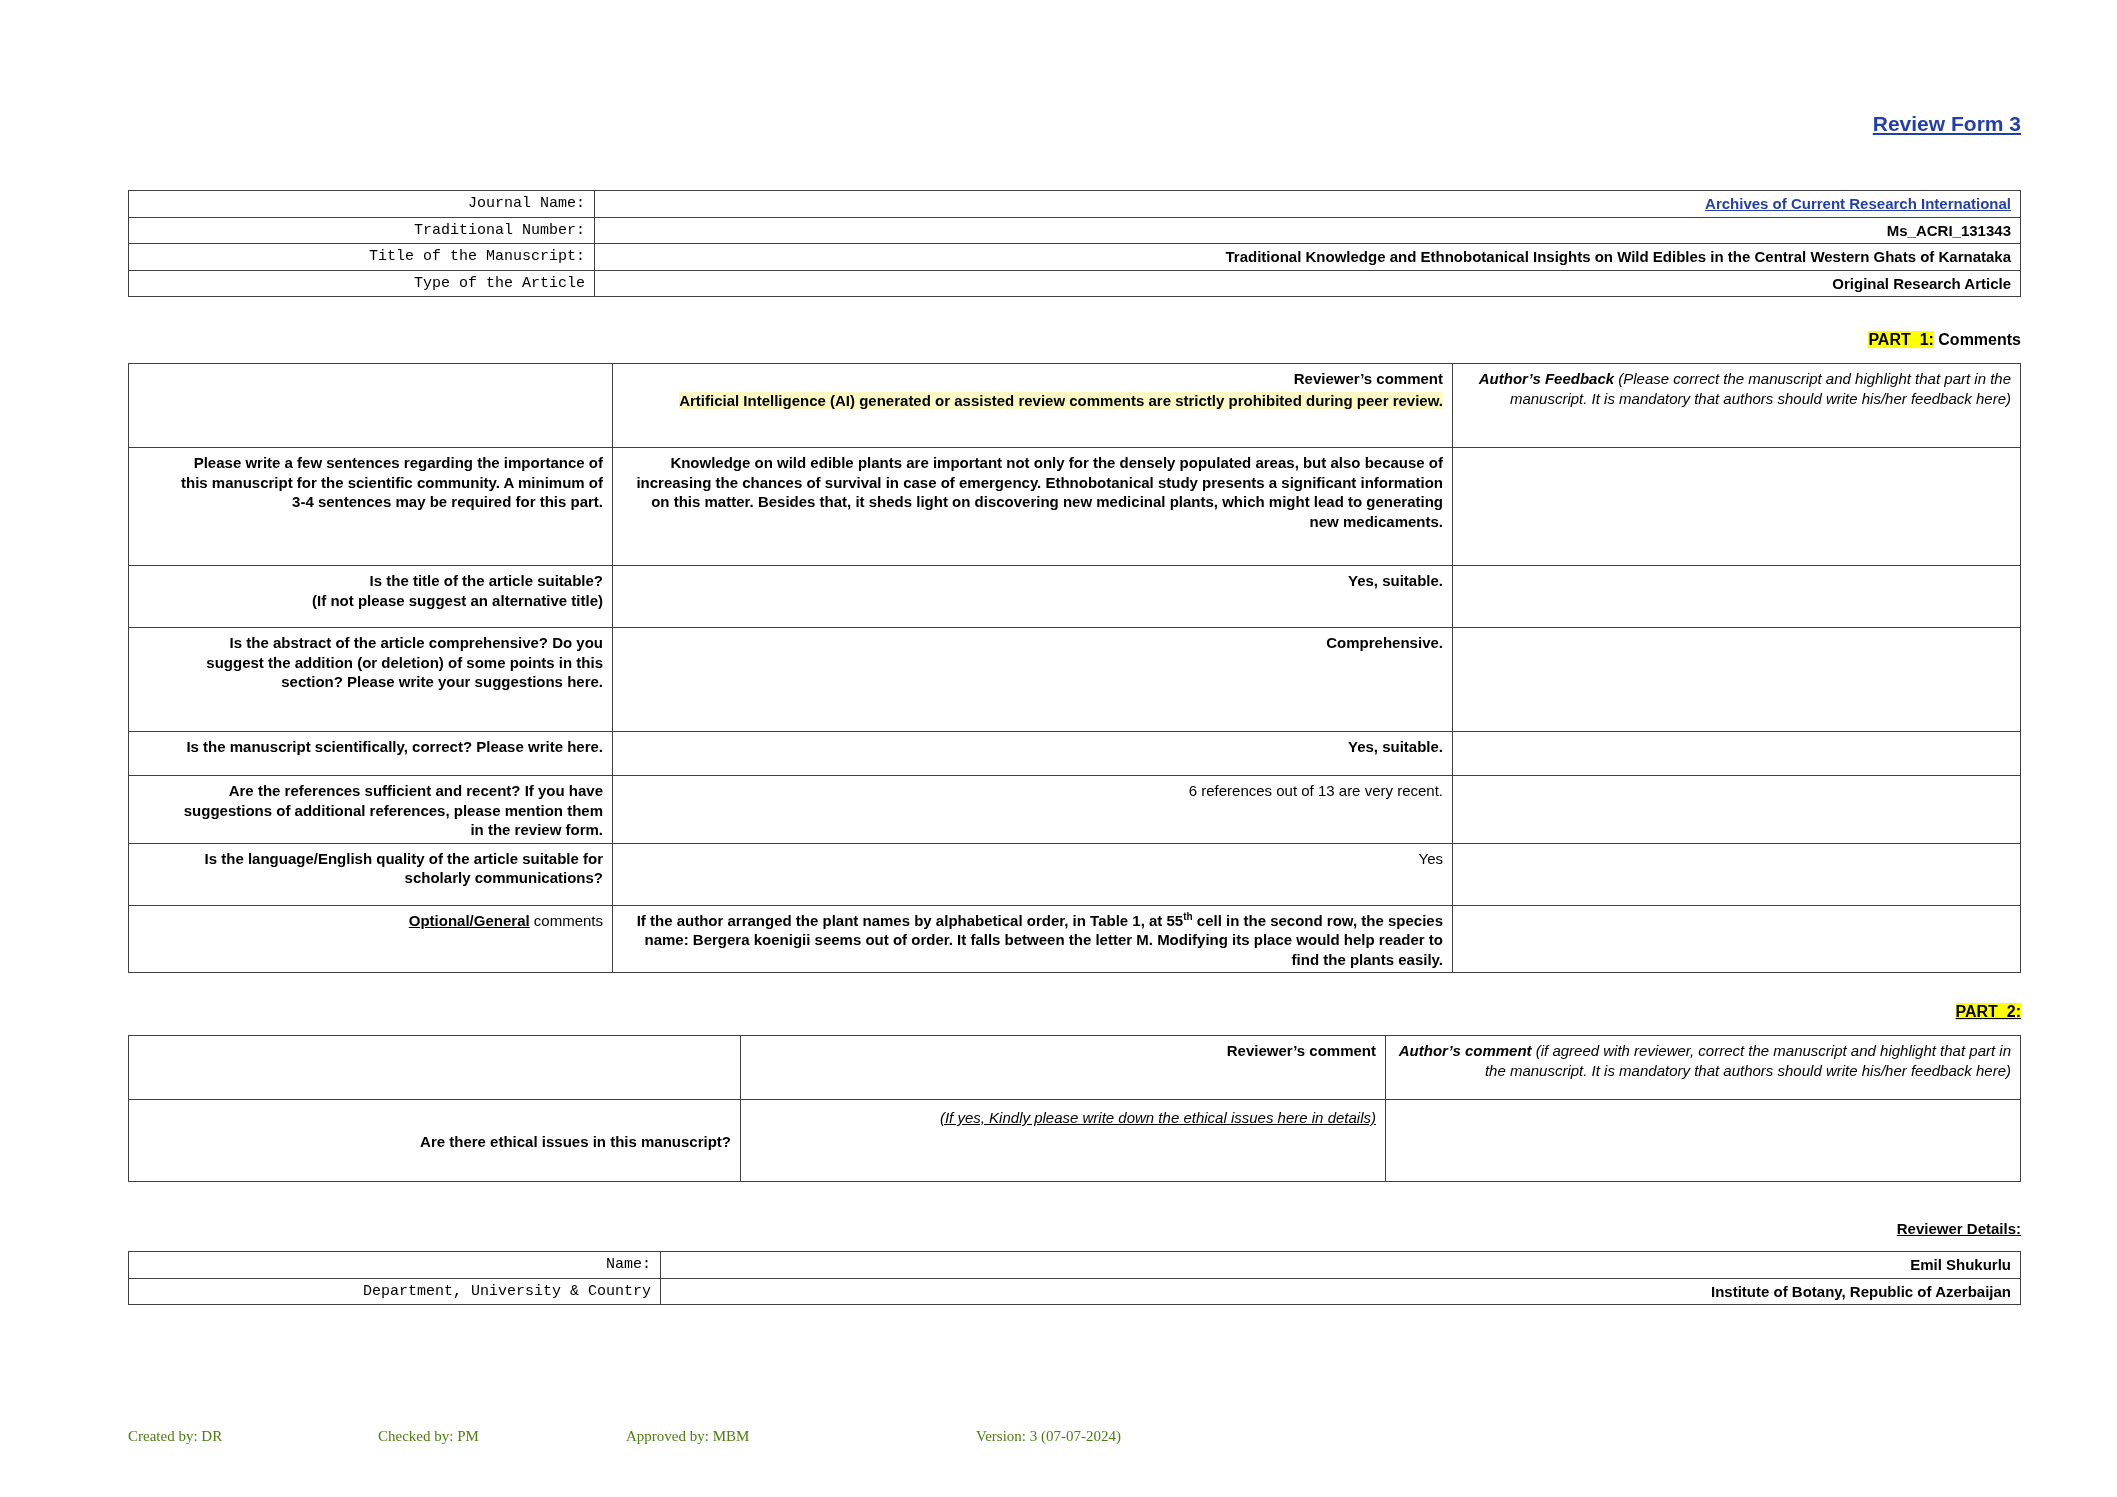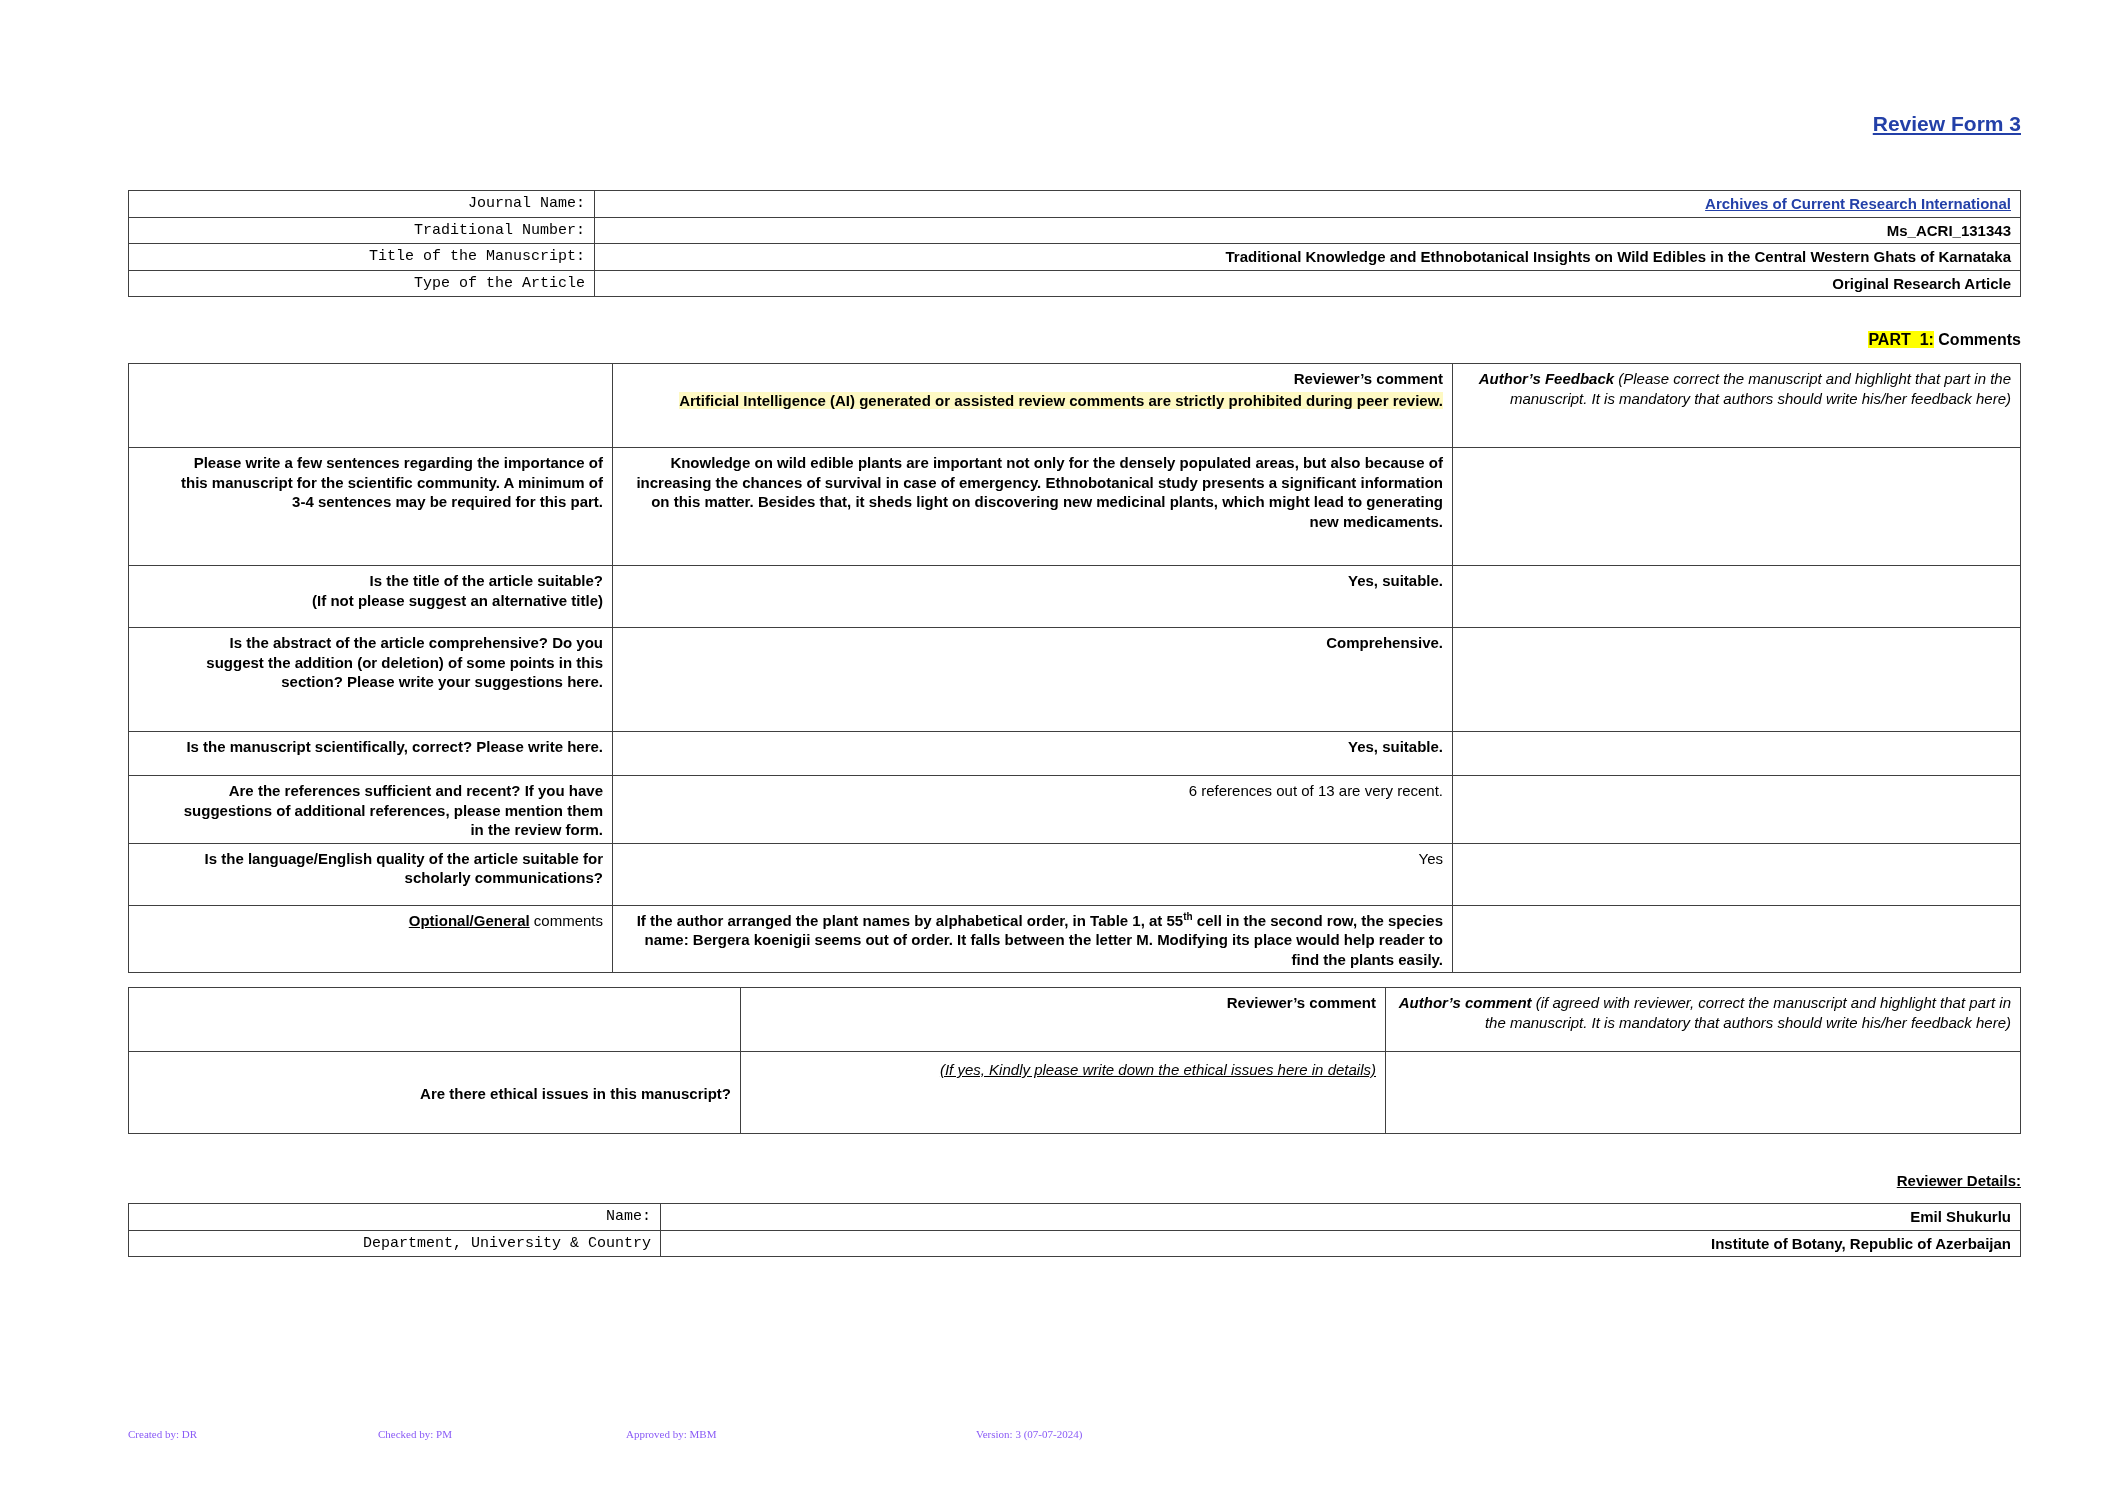--- a/index.html
+++ b/index.html
@@ -80,22 +80,22 @@
     text-decoration: underline;
   }
   .reviewer-table { margin-top: 14px; }
   .footer {
     position: absolute;
     left: 128px;
     top: 1428px;
     width: 1893px;
     height: 24px;
     font-family: "Liberation Serif", serif;
-    font-size: 11px;
-    color: #8b5cf6;
+    font-size: 15px;
+    color: #4d7c0f;
   }
   .footer span { position: absolute; top: 0; white-space: nowrap; }
   .footer .f-created  { left: 0; }
   .footer .f-checked  { left: 250px; }
   .footer .f-approved { left: 498px; }
   .footer .f-version  { left: 848px; }
   a { color: inherit; text-decoration: none; }
 </style>
 </head>
 <body>
@@ -192,20 +192,23 @@
         </tr>
 
         <tr style="height:66px">
           <td class="q"><span class="u">Optional/General</span><span style="font-weight:normal"> comments</span></td>
           <td class="c bold-c"><span>If the author arranged the plant names by alphabetical order, in Table 1, at 55</span><sup>th</sup><span> cell in the second row, the species name: Bergera koenigii seems out of order. It falls between the letter M. Modifying its place would help reader to find the plants easily.</span></td>
           <td></td>
         </tr>
       </tbody>
     </table>
 
+    <div class="part-heading part2">
+      <span class="hl-chunk">PART  2:</span>
+    </div>
 
     <table class="main-table">
       <colgroup>
           <col style="width:612px">
           <col style="width:645px">
           <col>
         </colgroup>
       <tbody>
         <tr class="hdr" style="height:64px">
           <td></td>

